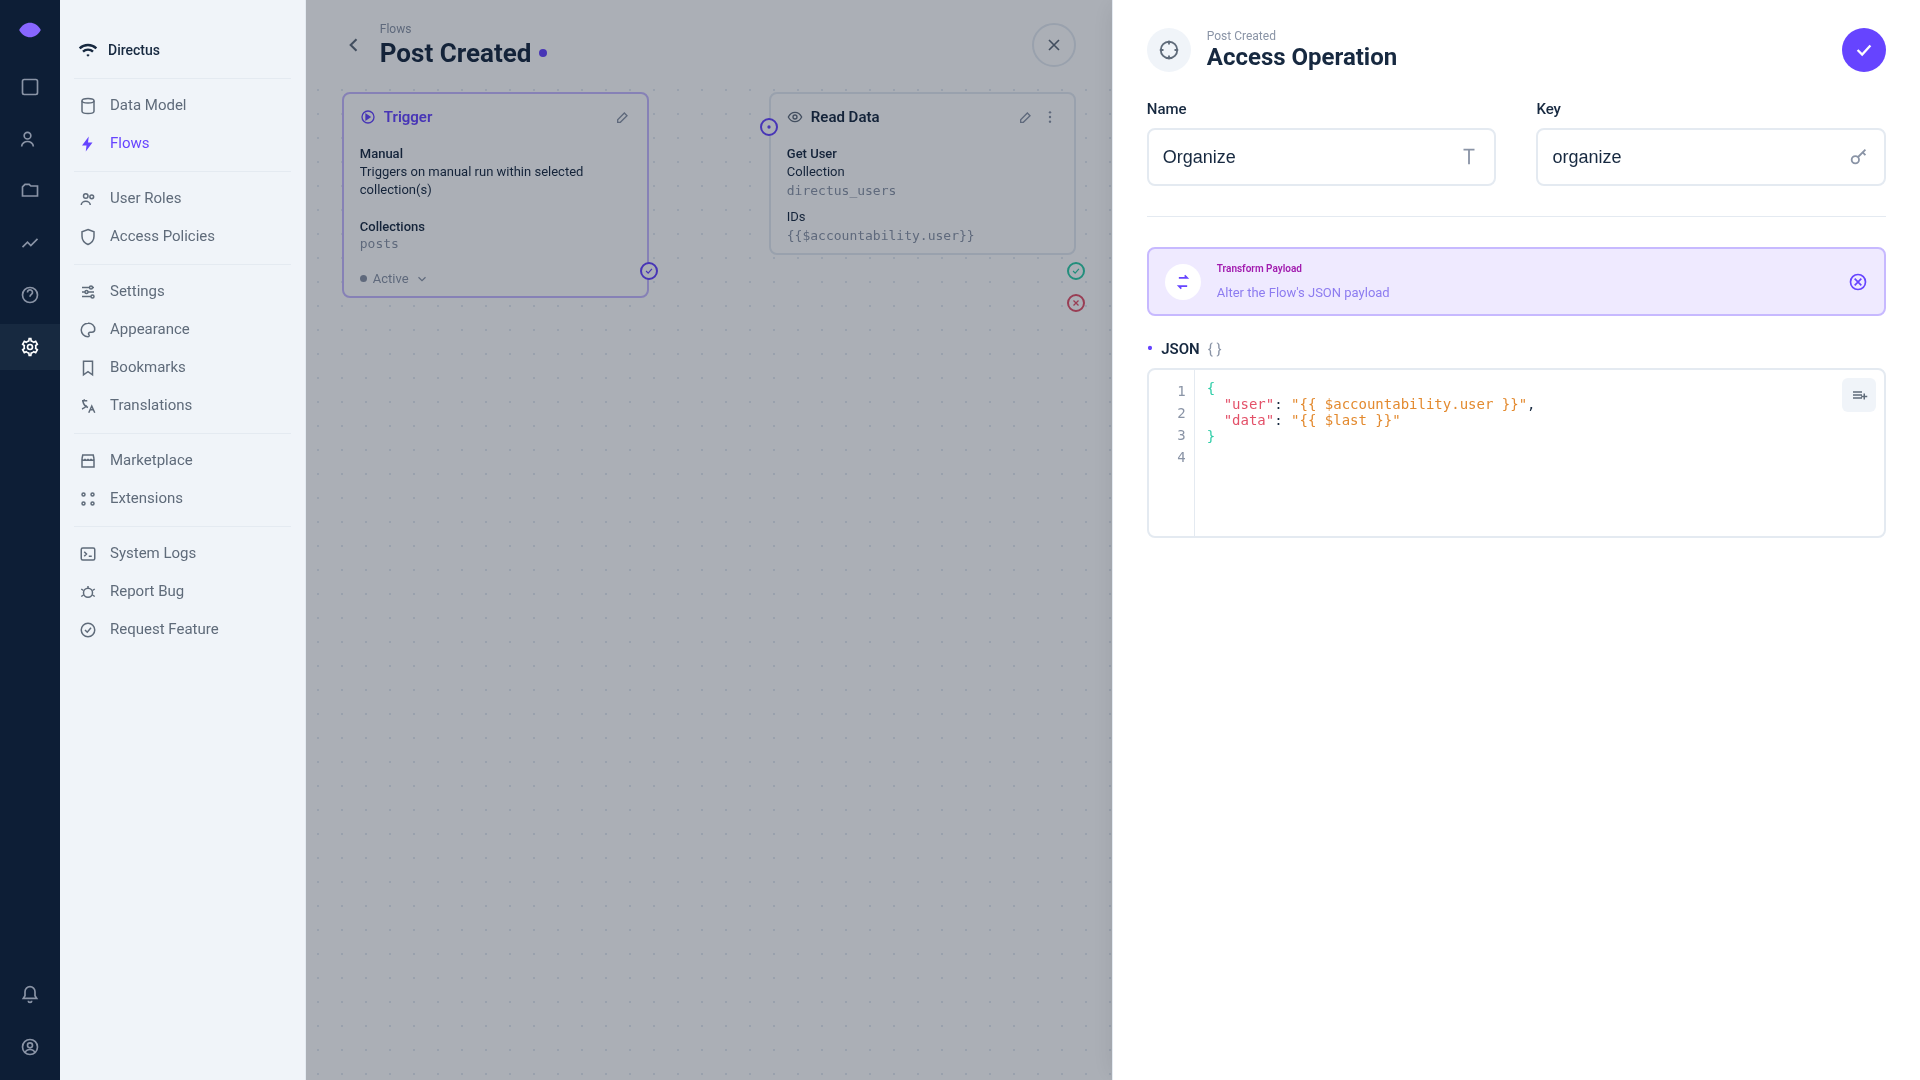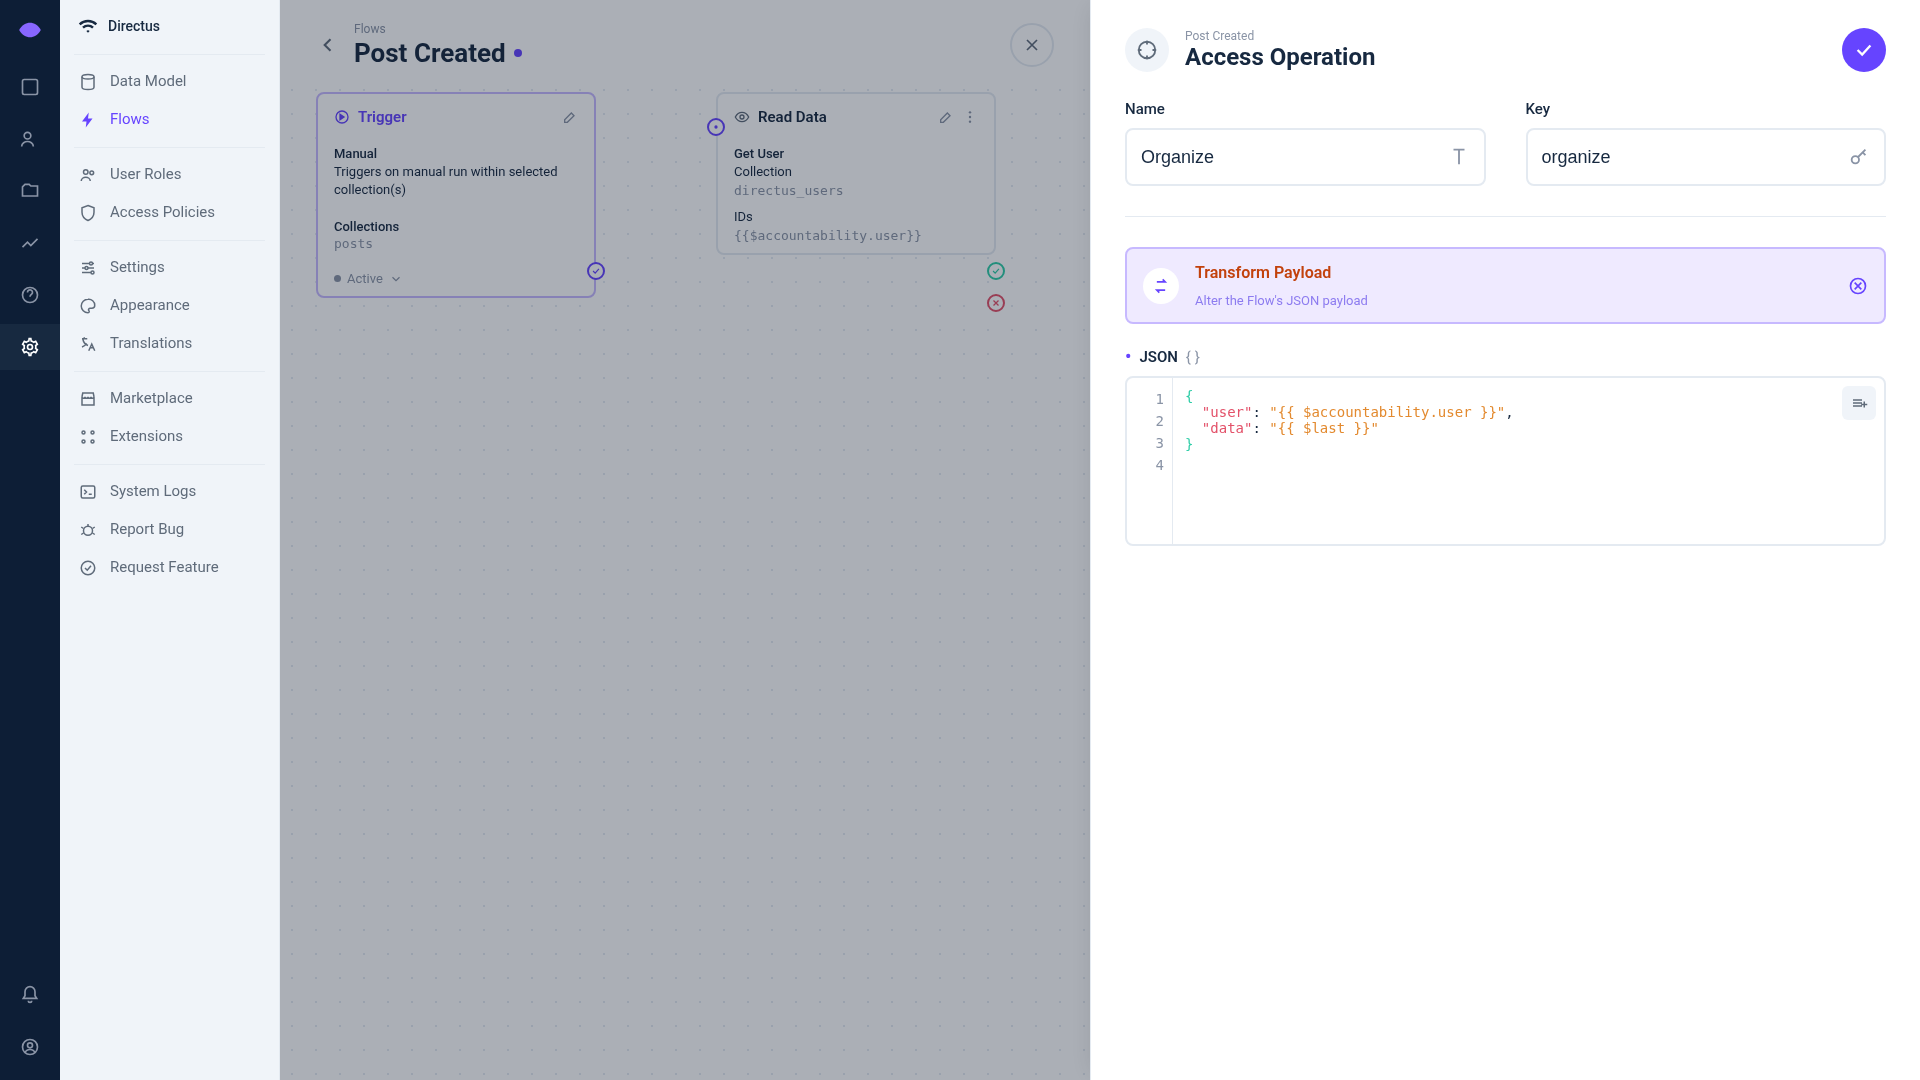--- a/index.html
+++ b/index.html
@@ -16,22 +16,22 @@
   .rail {
     width: 60px; background: #0d1e36; display: flex; flex-direction: column;
     align-items: center; padding-top: 12px; gap: 6px;
   }
   .rail .logo { width: 36px; height: 36px; display:flex;align-items:center;justify-content:center;color:#8866ff;margin-bottom:10px;}
   .rail-item { width: 60px; height: 46px; display:flex;align-items:center;justify-content:center;color:#8a94a6;cursor:pointer;}
   .rail-item.active { background:#172940; color:#fff;}
   .rail-spacer { flex:1; }
   
   .sidebar {
-    width: 220px; background:#f0f4f9; border-right:1px solid #e4eaf1;
-    display:flex; flex-direction:column; padding:6px 0;
+    width: 253px; background:#f0f4f9; border-right:1px solid #e4eaf1;
+    display:flex; flex-direction:column; padding:30px 0;
   }
   .sb-title { display:flex; gap:10px; align-items:center; padding:10px 18px; color:#172940;font-weight:500;}
   .sb-divider { height:1px;background:#e4eaf1;margin:8px 14px;}
   .sb-item { display:flex; gap:12px; align-items:flex-start; padding:9px 18px; color:#5f6b7a; cursor:pointer; font-size:15px;}
   .sb-item.active { color:#6644ff;}
   .sb-icon { width:20px;height:20px;display:inline-flex;align-items:center;justify-content:center;flex-shrink:0;}
   
   .main {
     flex:1; background:#fff; position:relative; display:flex; flex-direction:column;
   }
@@ -47,21 +47,21 @@
     margin-left:auto; width:44px;height:44px;border-radius:50%;border:2px solid #e4eaf1;
     display:flex;align-items:center;justify-content:center;color:#5f6b7a;cursor:pointer;
   }
   .canvas {
     flex:1; padding:14px 36px; position:relative;
     background-image: radial-gradient(#e4eaf1 1px, transparent 1px);
     background-size: 24px 24px;
   }
   .cards-row { display:flex; gap:120px; align-items:flex-start;}
   .flow-card {
-    width:280px; border:2px solid #c7b9ff; border-radius:8px; background:#fff;
+    width:307px; border:2px solid #c7b9ff; border-radius:8px; background:#fff;
     padding:14px 16px 10px; position:relative;
   }
   .flow-card.read { border-color:#e4eaf1;}
   .fc-head { display:flex;align-items:center;gap:8px;color:#6644ff;font-weight:600;font-size:15px;}
   .fc-head .edit { margin-left:auto;color:#8a94a6;cursor:pointer;}
   .fc-head .more { color:#8a94a6;cursor:pointer;}
   .fc-label { margin-top:20px;font-size:13px;color:#172940;font-weight:500;}
   .fc-desc { font-size:13px;color:#172940;line-height:1.4;margin-top:2px;}
   .fc-mono { font-family:ui-monospace,Menlo,monospace;font-size:13px;color:#8a94a6;margin-top:2px;}
   .fc-foot { margin-top:20px;display:flex;align-items:center;gap:6px;color:#8a94a6;font-size:13px;}
@@ -101,21 +101,21 @@
     padding:0 14px;gap:10px;
   }
   .input-wrap input { border:none;outline:none;flex:1;font-size:18px;color:#172940;background:transparent;}
   .input-icon { color:#8a94a6;}
   .dr-divider { height:1px;background:#e4eaf1;margin:30px 0;}
   .op-card {
     border:2px solid #c7b9ff; background:#efeaff; border-radius:8px;
     display:flex;align-items:center;gap:16px;padding:14px 16px;
   }
   .op-card .op-ic { width:36px;height:36px;border-radius:50%;background:#fff;display:flex;align-items:center;justify-content:center;color:#6644ff;}
-  .op-card .op-txt .t { color:#c2410c;font-weight:600;font-size:16px;}
+  .op-card .op-txt .t { color:#a21caf;font-weight:600;font-size:10px;}
   .op-card .op-txt .d { color:#8d7cf0;font-size:13px;margin-top:11px;}
   .op-card .op-close { margin-left:auto;color:#6644ff;cursor:pointer;}
   .json-head { display:flex;align-items:center;gap:8px;margin-top:24px;font-weight:600;font-size:15px;}
   .json-head .req { color:#6644ff;font-size:18px;line-height:0;}
   .json-head .braces { color:#8a94a6;font-weight:400;}
   .code-box {
     margin-top:10px;border:2px solid #e4eaf1;border-radius:8px;position:relative;
     font-family:ui-monospace,Menlo,monospace;font-size:14px;display:flex;min-height:170px;
   }
   .gutter { width:46px;border-right:1px solid #e4eaf1;padding:10px 8px;text-align:right;color:#8a94a6;}
@@ -243,20 +243,28 @@
       </span>
       <span>Settings</span>
     </div>
   <div class="sb-item">
       <span class="sb-icon">
         <svg width="18" height="18" viewBox="0 0 24 24" fill="none" stroke="currentColor" stroke-width="2">
           <path d="M12 3a9 9 0 100 18c2 0 2-2 1-3s0-3 2-3h2a4 4 0 004-4 8 8 0 00-9-8z"></path>
         </svg>
       </span>
       <span>Appearance</span>
+    </div>
+  <div class="sb-item">
+      <span class="sb-icon">
+        <svg width="18" height="18" viewBox="0 0 24 24" fill="none" stroke="currentColor" stroke-width="2">
+          <path d="M6 3h12v18l-6-4-6 4z"></path>
+        </svg>
+      </span>
+      <span>Bookmarks</span>
     </div>
   <div class="sb-item">
       <span class="sb-icon">
         <svg width="18" height="18" viewBox="0 0 24 24" fill="none" stroke="currentColor" stroke-width="2">
           <path d="M4 5h7M7 3v2M5 5c1 5 4 8 7 9M10 11c-1 2-3 4-6 5M13 21l4-9 4 9M14.5 17h5"></path>
         </svg>
       </span>
       <span>Translations</span>
     </div>
   <div class="sb-divider"></div>

